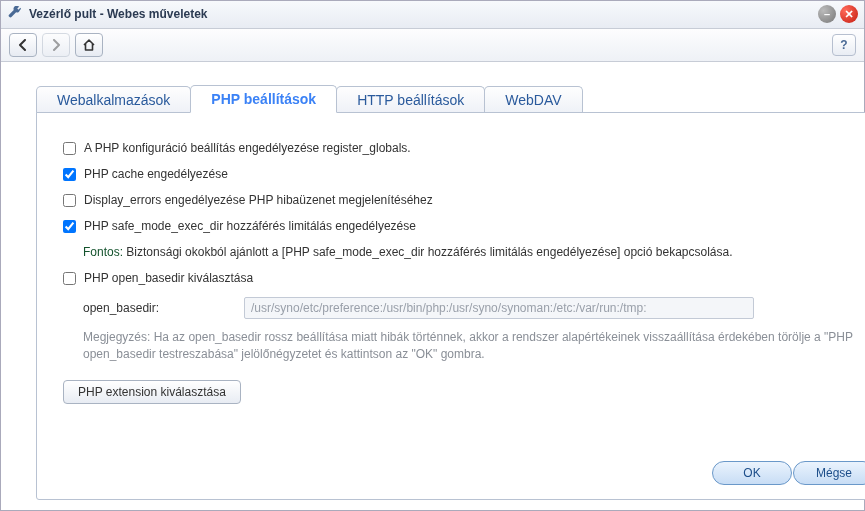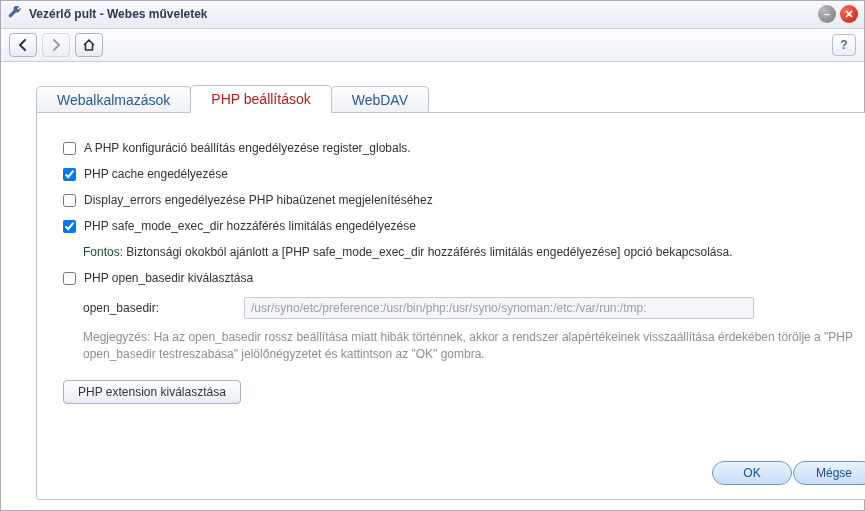--- a/index.html
+++ b/index.html
@@ -97,22 +97,22 @@
     border-radius: 5px 5px 0 0;
     color: #2a5a9c;
     cursor: pointer;
     margin-right: -1px;
     position: relative;
     top: 1px;
     font-size: 14px;
   }
   .tab.active {
     background: #fff;
-    font-weight: normal;
-    color: #b91c1c;
+    font-weight: bold;
+    color: #3b82f6;
     z-index: 2;
     border-bottom: 1px solid #fff;
   }
 
   .panel {
     border: 1px solid #b8c2d2;
     background: #fff;
     padding: 28px 22px 14px 26px;
     min-height: 388px;
     width: 862px;
@@ -226,20 +226,21 @@
         </svg>
     </div>
     <div class="help-btn">?</div>
   </div>
 
   <div class="content-area">
 
     <div class="tabstrip">
       <div class="tab">Webalkalmazások</div>
       <div class="tab active">PHP beállítások</div>
+      <div class="tab">HTTP beállítások</div>
       <div class="tab">WebDAV</div>
     </div>
 
     <div class="panel">
 
       <div class="opt-row">
         <input type="checkbox" style="">
         <span>A PHP konfiguráció beállítás engedélyezése register_globals.</span>
       </div>
 

